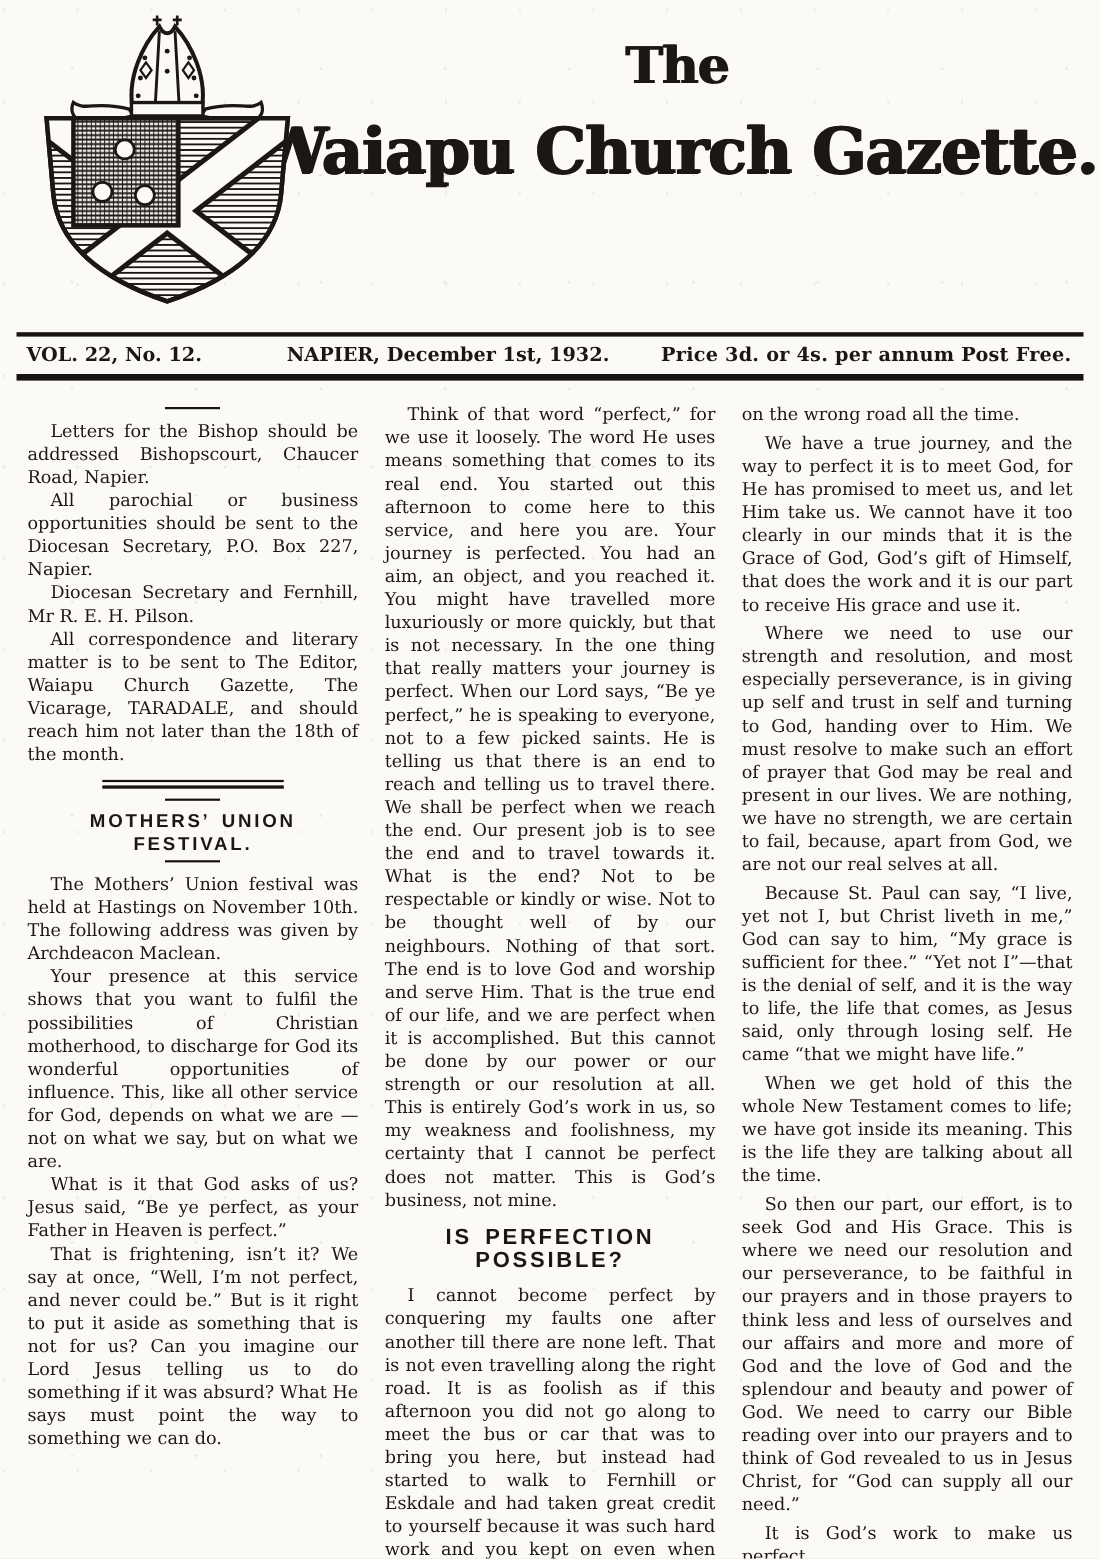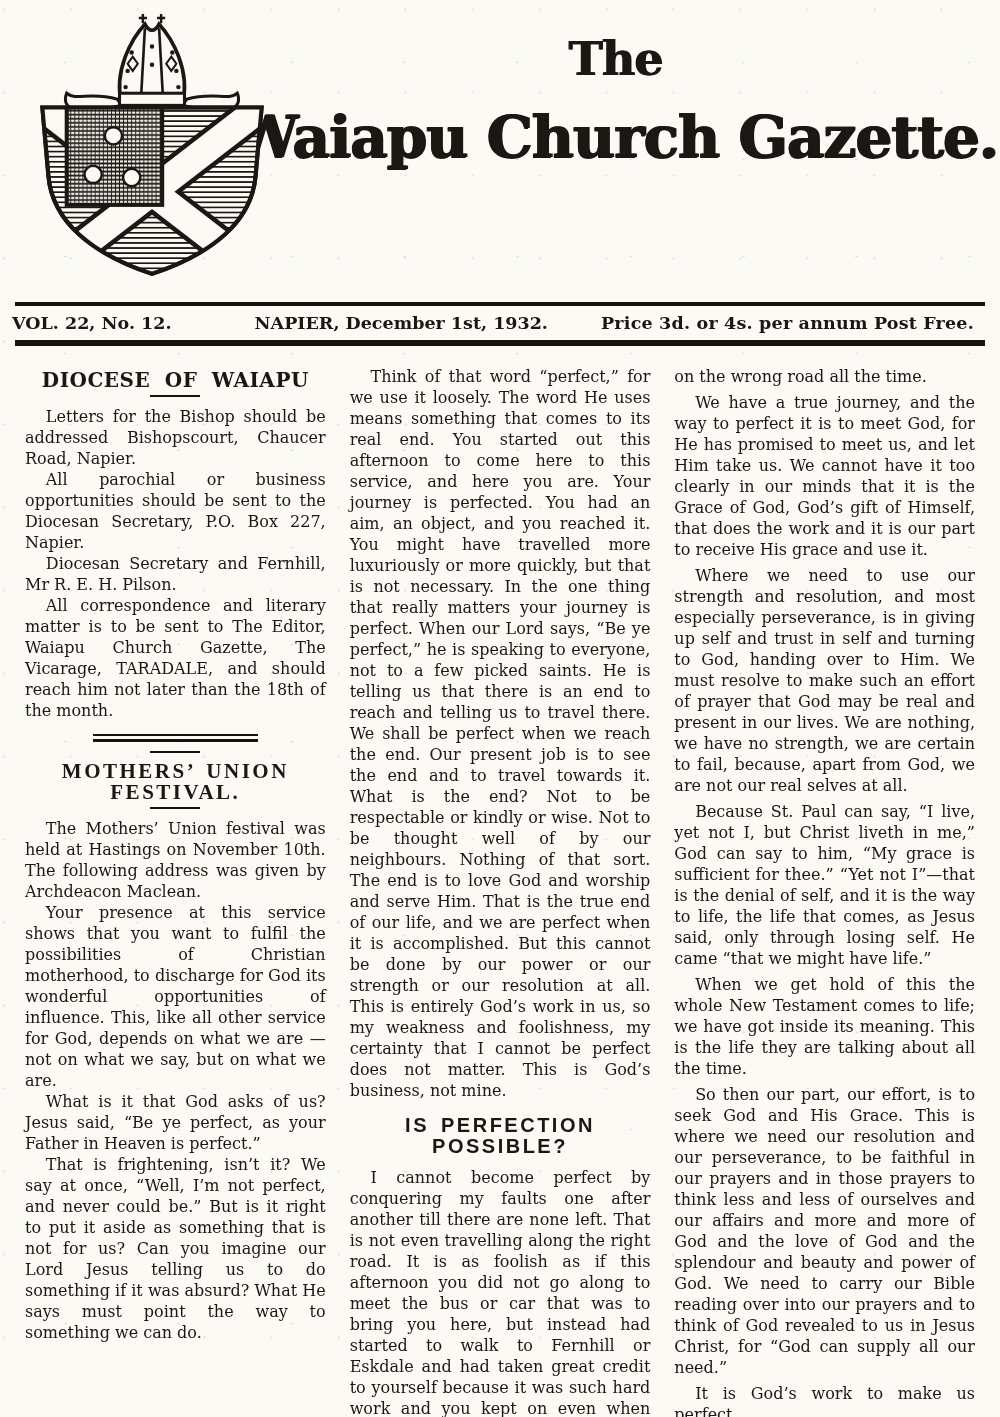--- a/index.html
+++ b/index.html
@@ -28,38 +28,38 @@
   }
   .gazette-title{
     font-size:58px;font-weight:bold;letter-spacing:-1px;
     text-shadow:1.8px 0 0 currentColor, 0 1px 0 currentColor;
     line-height:1.1;margin-top:24px;white-space:nowrap;
   }
   .rule-full{border:none;border-top:4px solid #17140f;margin:10px 15px 0 15px;}
   .rule-full.thick{border-top-width:6px;margin-top:7px;}
   .masthead-bar{
     display:flex;justify-content:space-between;align-items:center;
-    padding:7px 26px 0 12px;font-weight:bold;font-size:17.5px;
+    padding:7px 26px 0 24px;font-weight:bold;font-size:17.5px;
   }
   .masthead-bar .mid{margin-left:30px;}
   .masthead-bar .right{letter-spacing:0.2px;}
   
   .columns{display:flex;gap:24px;padding:20px 25px 0 25px;}
   .column{flex:1;min-width:0;font-size:16px;line-height:21px;text-align:justify;}
   .para{margin:0;text-indent:1.3em;}
   .para.noindent{text-indent:0;}
   .col-spaced .para{margin-bottom:5px;}
   .bold-run{font-weight:normal;}
   h1,h2,h3{margin:0;text-align:center;font-weight:bold;}
   .h-diocese{font-size:20px;letter-spacing:0.5px;word-spacing:7px;margin-top:4px;}
   .h-perfection{font-size:38px;letter-spacing:1px;line-height:1.15;margin-top:6px;
     text-shadow:0.6px 0 0 currentColor;}
   .h-sub{
-    font-family:Liberation Serif, serif;
-    font-size:21px;letter-spacing:2.5px;word-spacing:4px;margin:8px 0 2px 0;
+    font-family:Liberation Sans, sans-serif;
+    font-size:17px;letter-spacing:2.5px;word-spacing:4px;margin:8px 0 2px 0;
   }
   .h-sub2{
     font-family:Liberation Sans, sans-serif;
     font-size:20px;letter-spacing:2.5px;word-spacing:4px;margin:14px 0 10px 0;
   }
   .rule-short{width:50px;border:none;border-top:2.5px solid #17140f;margin:4px auto 9px auto;}
   .rule-short.tight{margin:5px auto 5px auto;}
   .rule-double{
     width:165px;height:3px;border:none;
     border-top:2.5px solid #17140f;border-bottom:3.5px solid #17140f;
@@ -138,21 +138,20 @@
   <div class="masthead-bar">
     <span class="left">VOL. 22, No. 12.</span>
     <span class="mid">NAPIER, December 1st, 1932.</span>
     <span class="right">Price 3d. or 4s. per annum Post Free.</span>
   </div>
   <hr class="rule-full thick">
 
   <div class="columns">
 
     <div class="column">
-      <h2 class="h-diocese">DIOCESE OF WAIAPU</h2>
       <hr class="rule-short">
       <div>
           <p class="para"><span>Letters for the Bishop should be addressed Bishopscourt, Chaucer Road, Napier.</span></p>
           <p class="para"><span>All parochial or business opportunities should be sent to the Diocesan Secretary, P.O. Box 227, Napier.</span></p>
           <p class="para"><span>Diocesan Secretary and Fernhill, Mr R. E. H. Pilson.</span></p>
           <p class="para"><span>All correspondence and literary matter is to be sent to The Editor, Waiapu Church Gazette, The Vicarage, TARADALE, </span><span class="bold-run">and should reach him not later than the 18th of the month.</span></p>
         </div>
 
       <hr class="rule-double">
       <hr class="rule-short tight">

